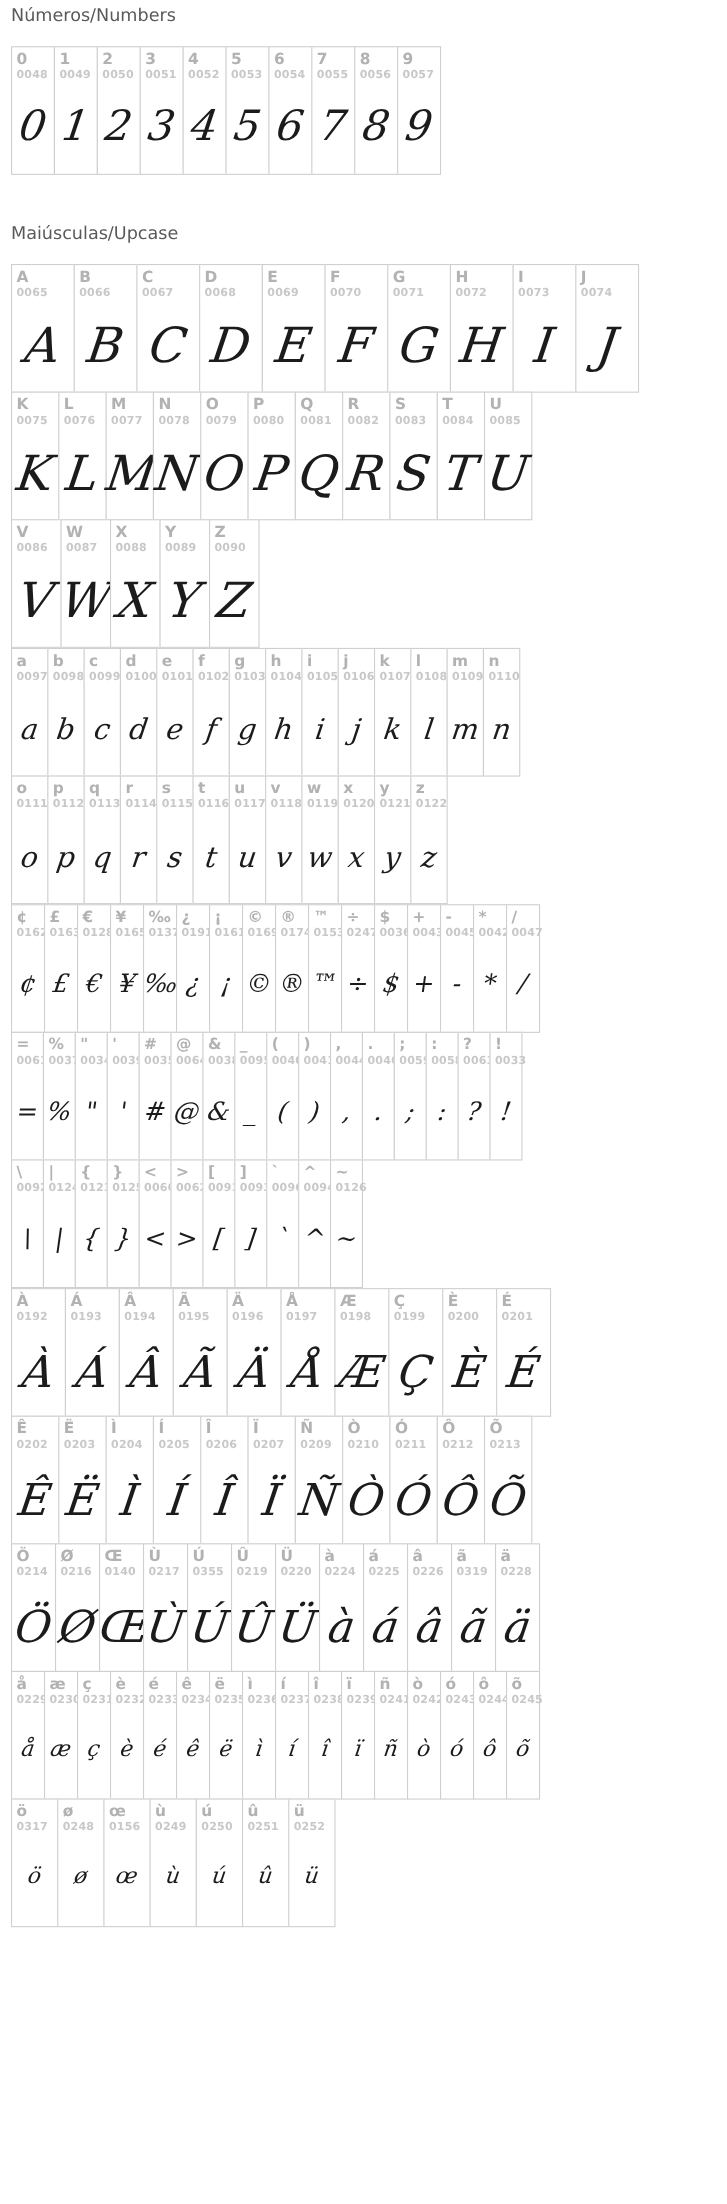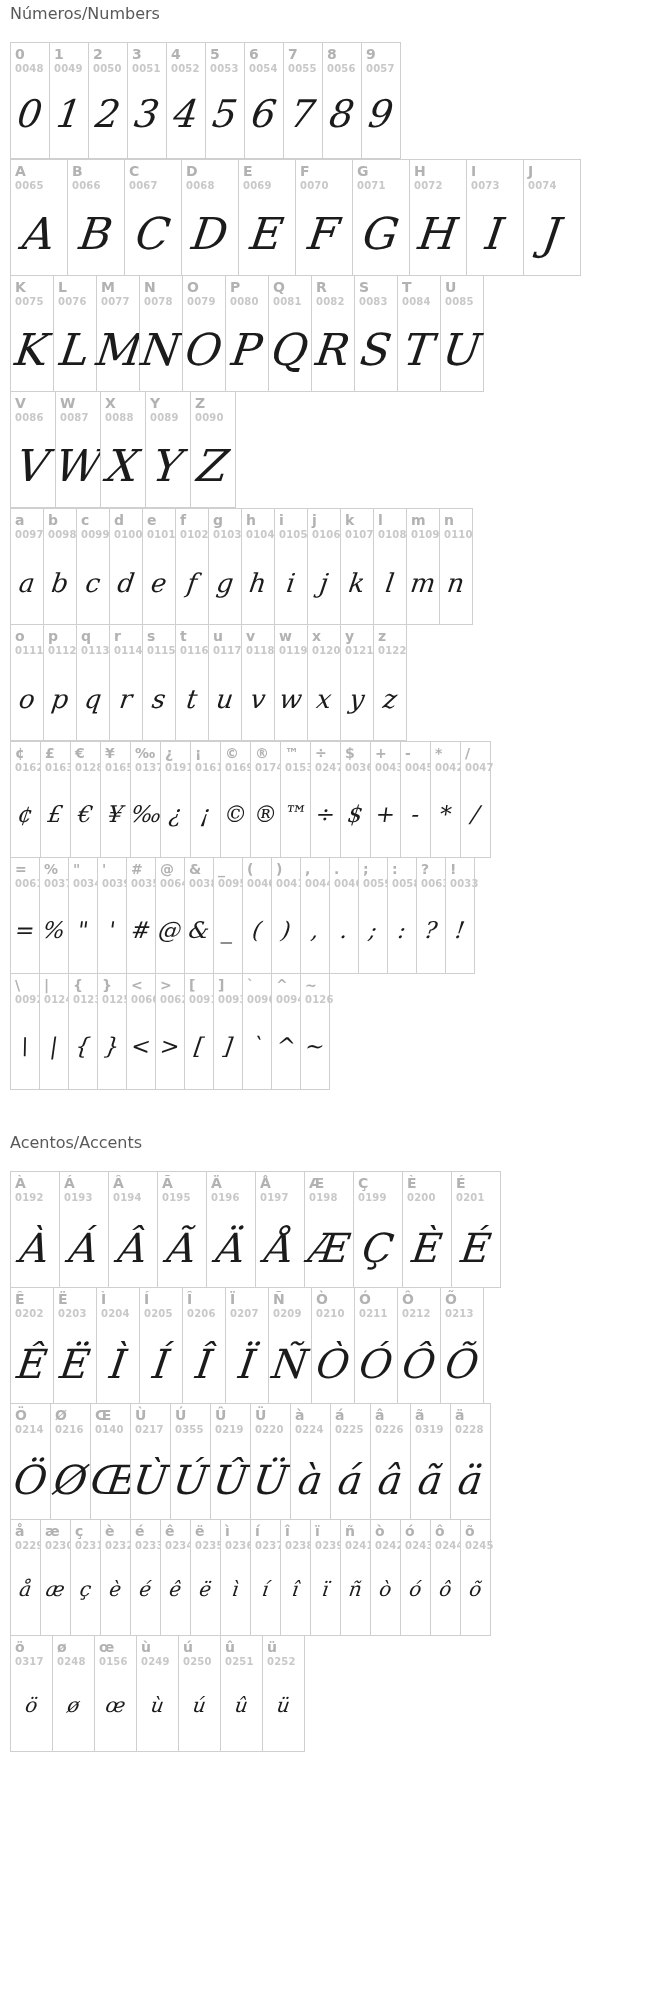--- a/index.html
+++ b/index.html
@@ -135,20 +135,21 @@
           <div class="glyph">8</div>
         </div>
         <div class="cell">
           <div class="ch">9</div>
           <div class="code">0057</div>
           <div class="glyph">9</div>
         </div>
       </div>
     </section>
     <section class="sec">
+      <h2 class="sec-title">Maiúsculas/Upcase</h2>
       <div class="row s1r0">
         <div class="cell">
           <div class="ch">A</div>
           <div class="code">0065</div>
           <div class="glyph">A</div>
         </div>
         <div class="cell">
           <div class="ch">B</div>
           <div class="code">0066</div>
           <div class="glyph">B</div>
@@ -632,21 +633,20 @@
           <div class="glyph">^</div>
         </div>
         <div class="cell">
           <div class="ch">~</div>
           <div class="code">0126</div>
           <div class="glyph">~</div>
         </div>
       </div>
     </section>
     <section class="sec">
-      <h2 class="sec-title">Acentos/Accents</h2>
       <div class="row s4r0">
         <div class="cell">
           <div class="ch">À</div>
           <div class="code">0192</div>
           <div class="glyph">À</div>
         </div>
         <div class="cell">
           <div class="ch">Á</div>
           <div class="code">0193</div>
           <div class="glyph">Á</div>

